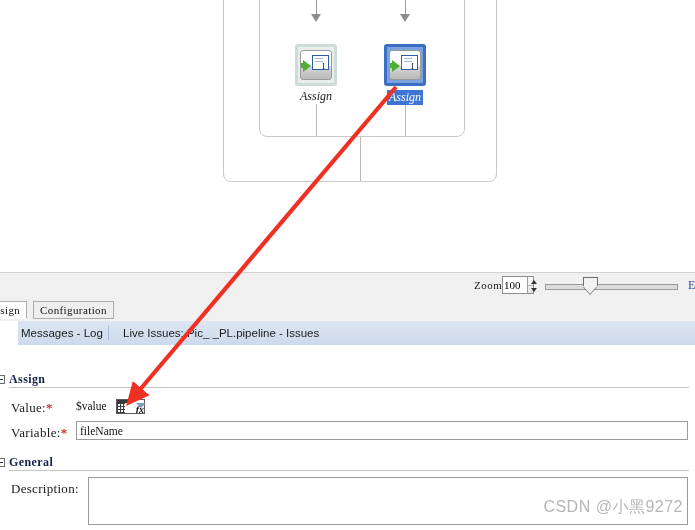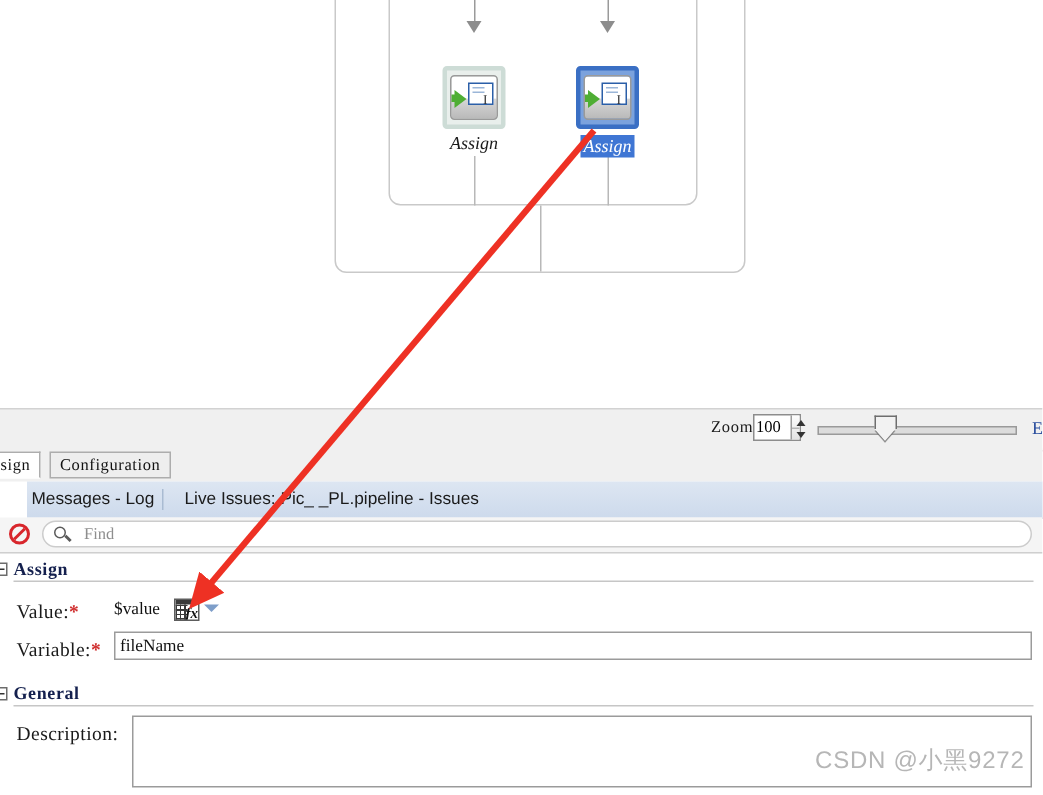--- a/index.html
+++ b/index.html
@@ -437,21 +437,21 @@
     position: absolute;
     font-family: "Liberation Serif", serif;
     font-size: 11.5px;
     color: #111;
   }
 
   
   .fx-btn {
     position: absolute;
     left: 116px; top: 399px;
-    width: 17px; height: 15px;
+    width: 29px; height: 15px;
     border: 1px solid #5d5d5d;
     background: #ffffff;
     box-sizing: border-box;
     overflow: hidden;
   }
   .fx-grid {
     position: absolute;
     left: 0; top: 3px;
     width: 8px; height: 11px;
     background:
@@ -603,27 +603,20 @@
   </div>
 
   <div class="lower-tabbar">
     <div class="ltab" style="left:-6px;">Messages - Log</div>
     <div class="ltab-sep" style="left:90px;"></div>
     <div class="ltab" style="left:96px;">Live Issues: Pic_  _PL.pipeline - Issues</div>
   </div>
 
   <div class="props">
 
-    <div class="find-row">
-      <div class="no-icon"></div>
-      <div class="find-box">
-        <div class="mag"></div>
-        <input class="find-input" placeholder="Find" style="">
-      </div>
-    </div>
 
     <div class="section" style="top:27px;">
       <div class="sec-head">
         <div class="sec-toggle"></div>
         <span class="sec-title">Assign</span>
         <div class="sec-rule"></div>
       </div>
     </div>
 
     <span class="field-label" style="left:11px; top:55px;"><span>Value:</span><span class="req-star">*</span></span>

